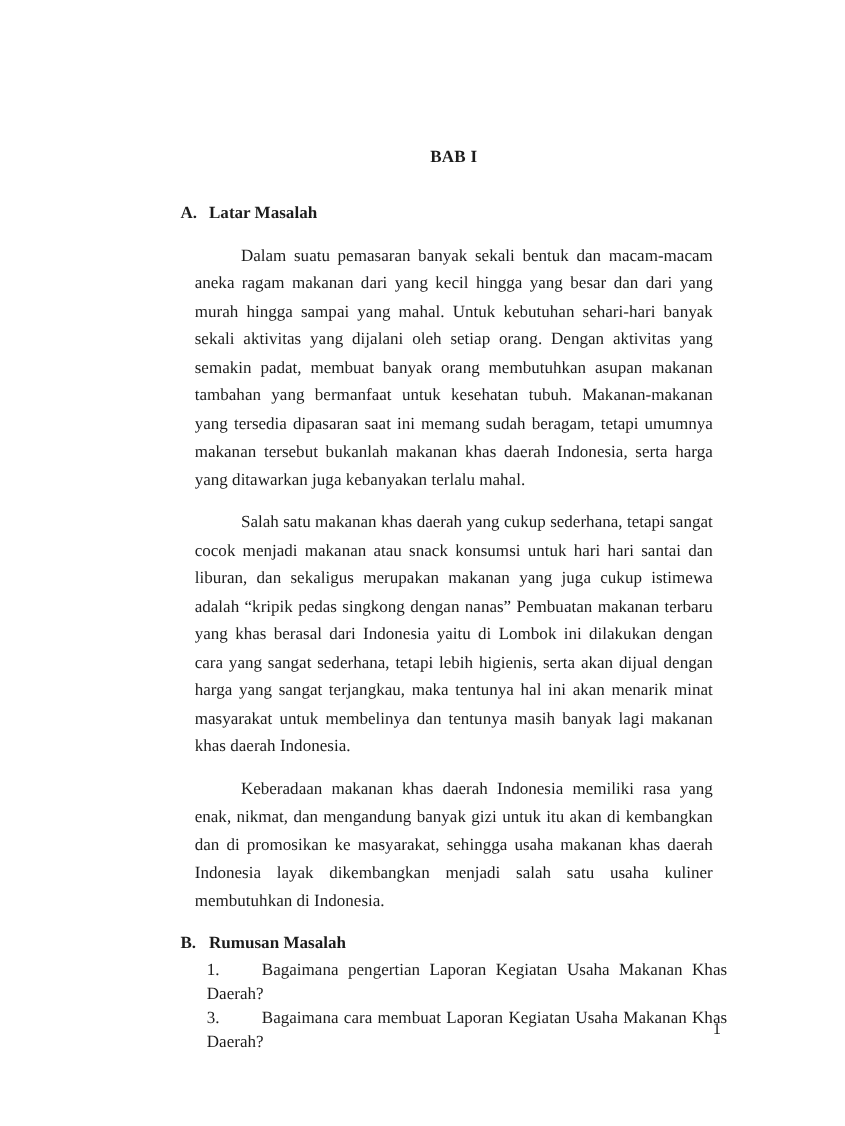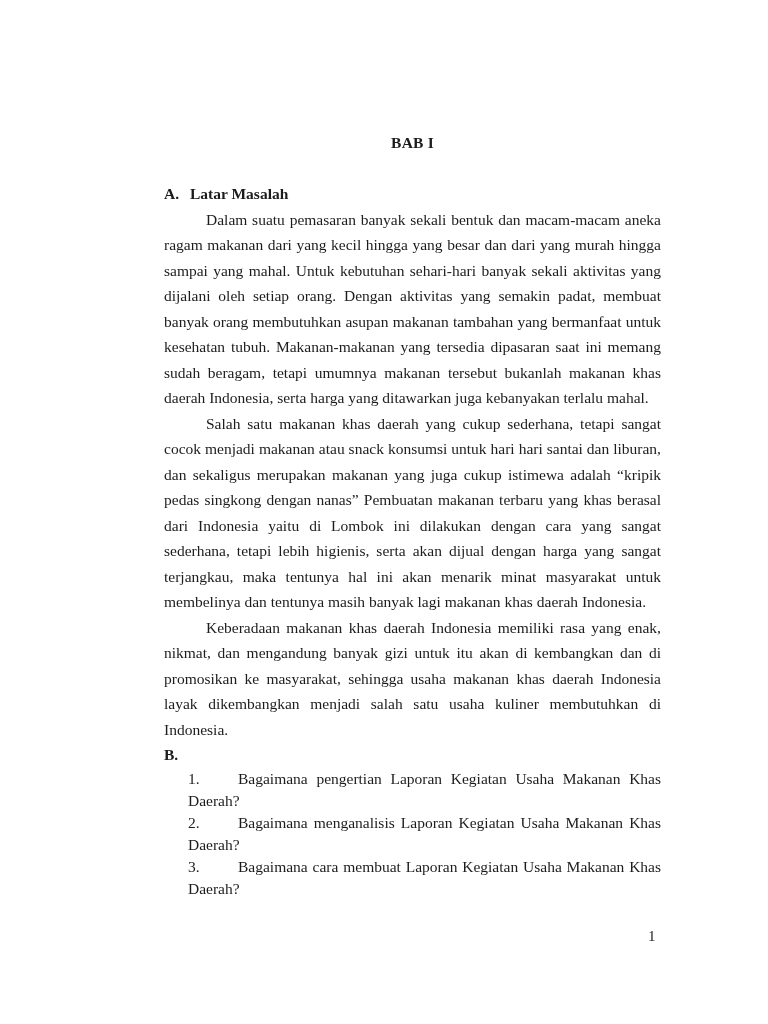--- a/index.html
+++ b/index.html
@@ -33,21 +33,21 @@
     height: 25.5px;
   }
   .section-heading {
     display: flex;
     font-weight: bold;
   }
   .section-marker {
     flex: 0 0 26px;
   }
   .body-para {
-    margin: 0;
+    margin: 13px;
     text-align: justify;
     text-indent: 42px;
   }
   .rumusan-list {
     margin: 0;
   }
   .rumusan-item {
     padding-left: 24px;
     text-align: justify;
     line-height: 22px;
@@ -78,28 +78,26 @@
       <span class="section-marker">A.</span>
       <span>Latar Masalah</span>
     </div>
 
     <p class="body-para">Dalam suatu pemasaran banyak sekali bentuk dan macam-macam aneka ragam makanan dari yang kecil hingga yang besar dan dari yang murah hingga sampai yang mahal. Untuk kebutuhan sehari-hari banyak sekali aktivitas yang dijalani oleh setiap orang. Dengan aktivitas yang semakin padat, membuat banyak orang membutuhkan asupan makanan tambahan yang bermanfaat untuk kesehatan tubuh. Makanan-makanan yang tersedia dipasaran saat ini memang sudah beragam, tetapi umumnya makanan tersebut bukanlah makanan khas daerah Indonesia, serta harga yang ditawarkan juga kebanyakan terlalu mahal.</p>
     <p class="body-para">Salah satu makanan khas daerah yang cukup sederhana, tetapi sangat cocok menjadi makanan atau snack konsumsi untuk hari hari santai dan liburan, dan sekaligus merupakan makanan yang juga cukup istimewa adalah “kripik pedas singkong dengan nanas” Pembuatan makanan terbaru yang khas berasal dari Indonesia yaitu di Lombok ini dilakukan dengan cara yang sangat sederhana, tetapi lebih higienis, serta akan dijual dengan harga yang sangat terjangkau, maka tentunya hal ini akan menarik minat masyarakat untuk membelinya dan tentunya masih banyak lagi makanan khas daerah Indonesia.</p>
     <p class="body-para">Keberadaan makanan khas daerah Indonesia memiliki rasa yang enak, nikmat, dan mengandung banyak gizi untuk itu akan di kembangkan dan di promosikan ke masyarakat, sehingga usaha makanan khas daerah Indonesia layak dikembangkan menjadi salah satu usaha kuliner membutuhkan di Indonesia.</p>
 
     <div class="section-heading">
       <span class="section-marker">B.</span>
+      <span>Rumusan Masalah</span>
     </div>
 
     <div class="rumusan-list">
       <div class="rumusan-item">
         <span class="rumusan-num">1.</span><span>Bagaimana pengertian Laporan Kegiatan Usaha Makanan Khas Daerah?</span>
-      </div>
-      <div class="rumusan-item">
-        <span class="rumusan-num">2.</span><span>Bagaimana menganalisis Laporan Kegiatan Usaha Makanan Khas Daerah?</span>
       </div>
       <div class="rumusan-item">
         <span class="rumusan-num">3.</span><span>Bagaimana cara membuat Laporan Kegiatan Usaha Makanan Khas Daerah?</span>
       </div>
     </div>
 
   </div>
 
   <div class="page-number">1</div>
 </div>

